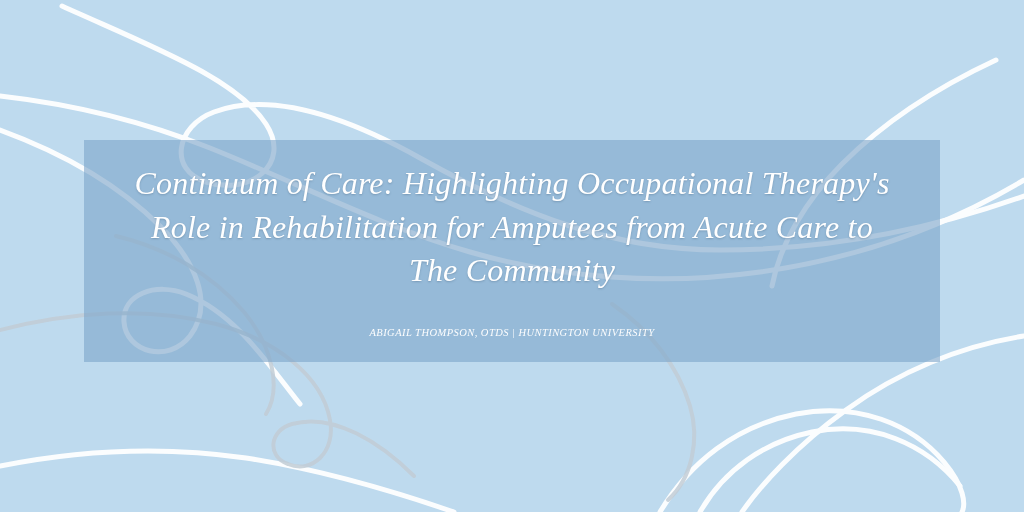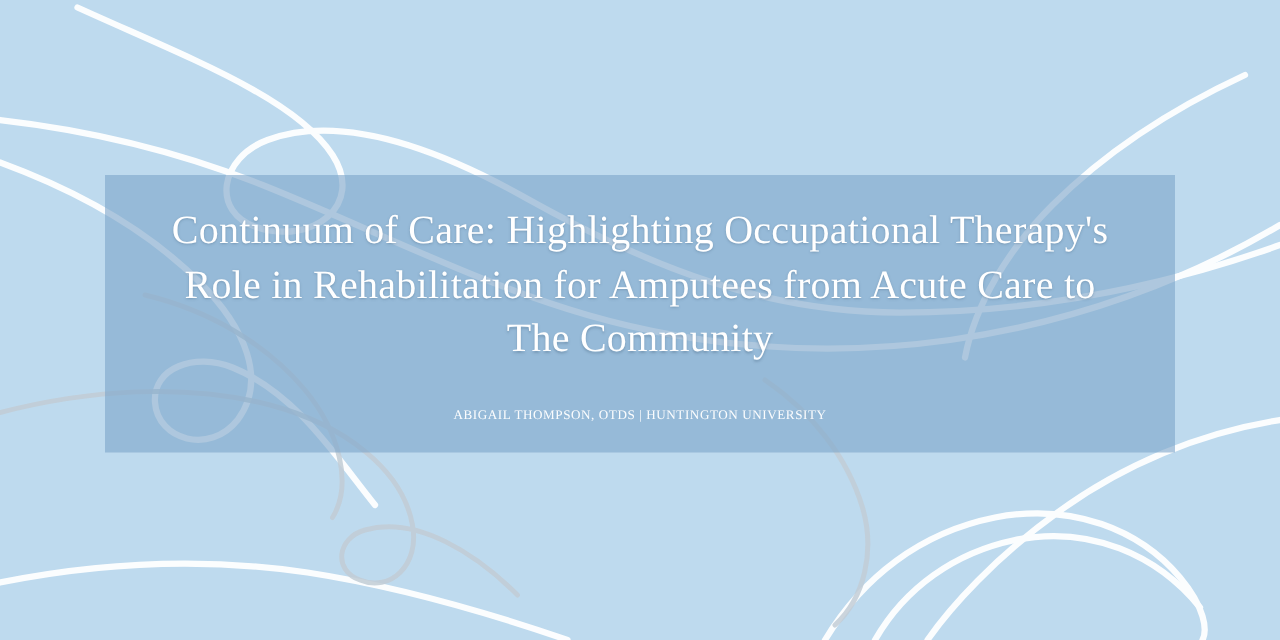--- a/index.html
+++ b/index.html
@@ -11,20 +11,21 @@
     height: 512px;
     overflow: hidden;
     font-family: "Liberation Serif", serif;
   }
   .slide {
     position: relative;
     width: 1024px;
     height: 512px;
     background: #bedaee;
     overflow: hidden;
+    font-style: italic;
   }
   .bg-art {
     position: absolute;
     inset: 0;
     width: 1024px;
     height: 512px;
     pointer-events: none;
   }
   .title-band {
     position: absolute;

